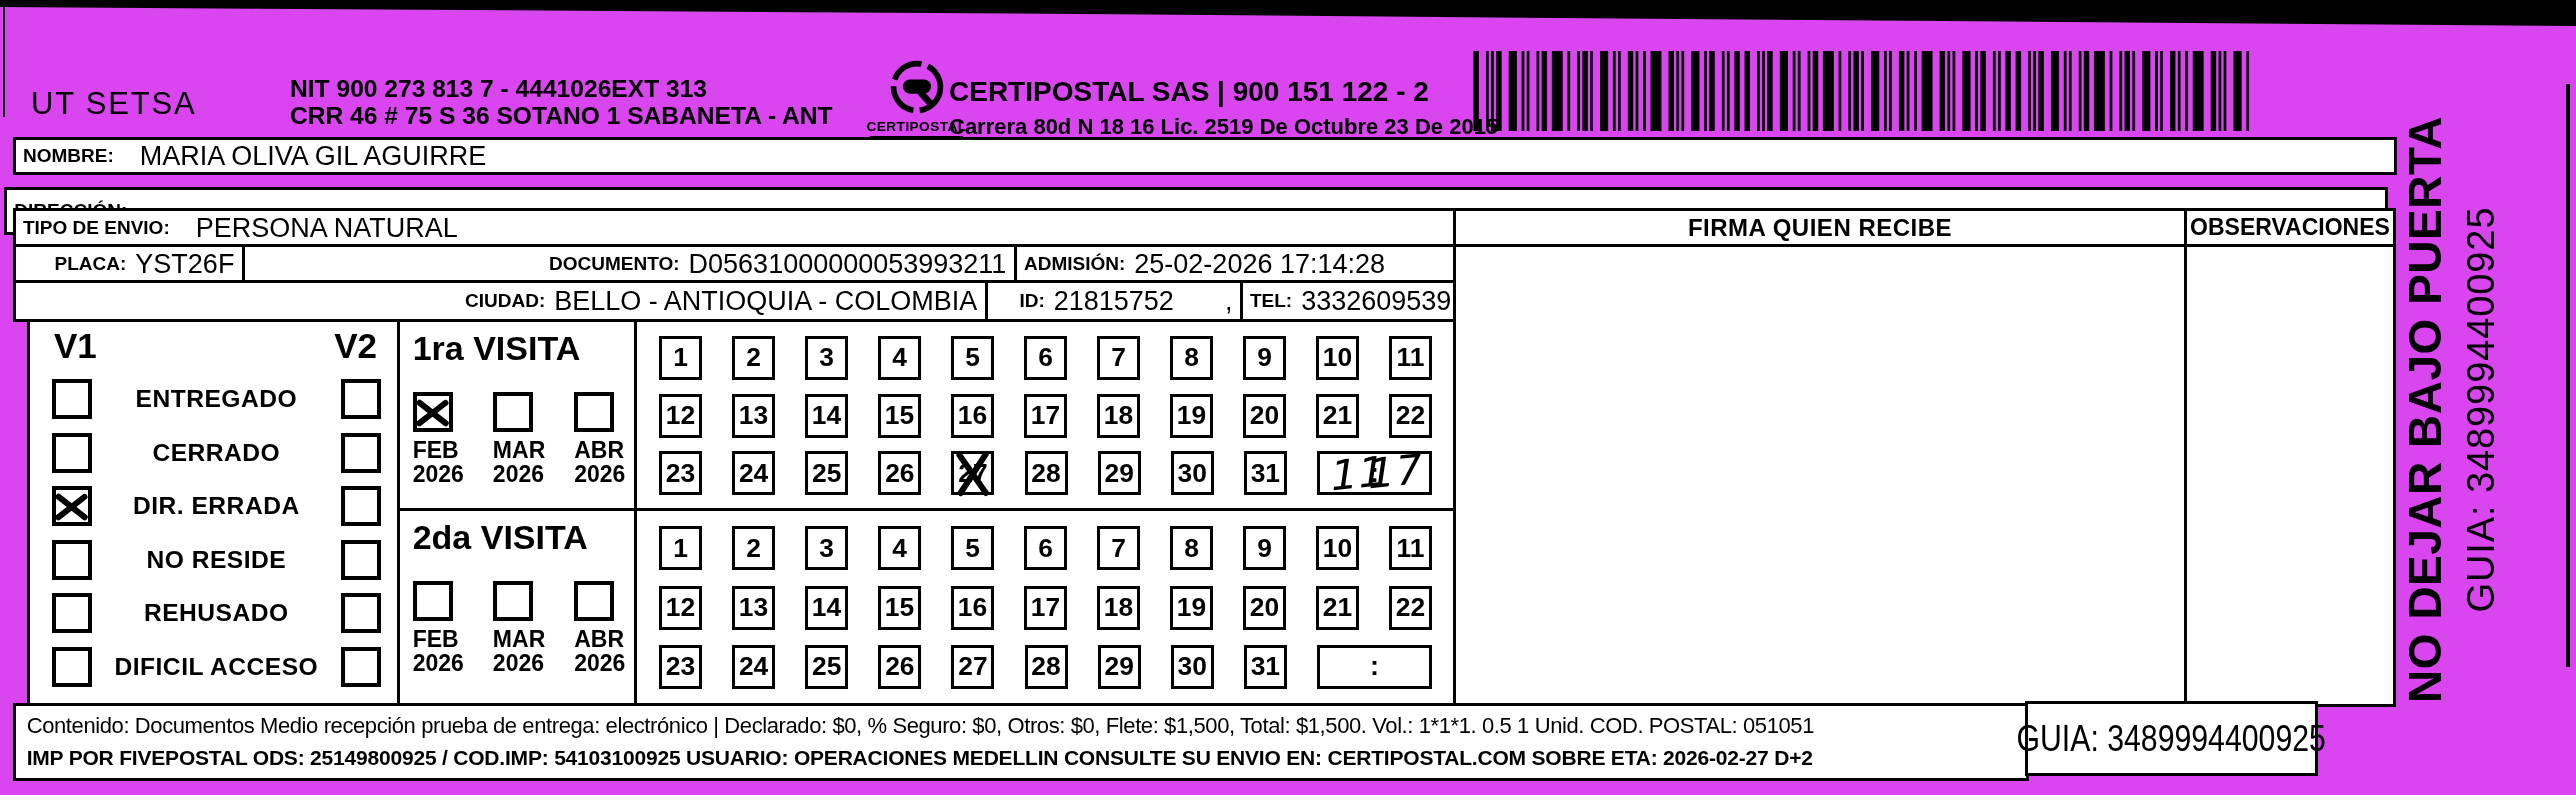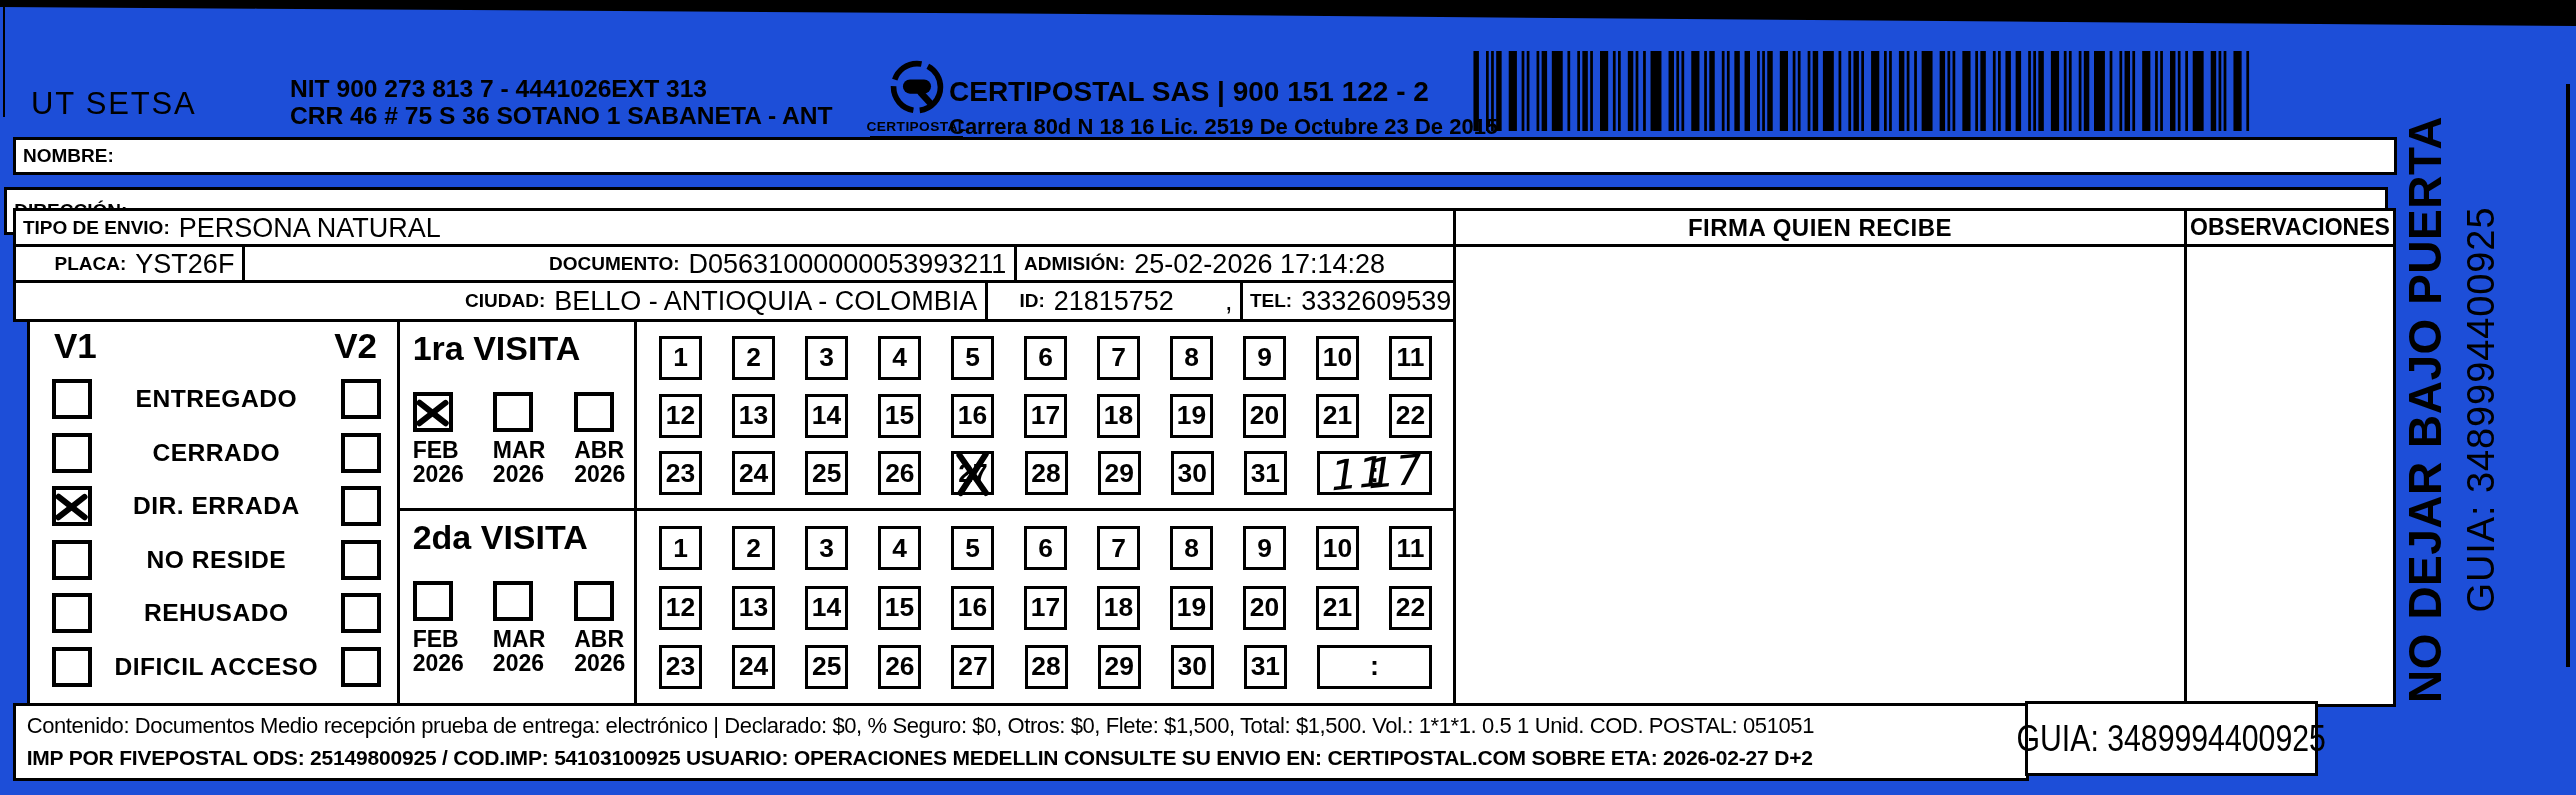--- a/index.html
+++ b/index.html
@@ -1,16 +1,16 @@
 <!DOCTYPE html>
 <html style="font-size:14.6px"><head>
 <meta charset="utf-8">
 <style>
   html,body{margin:0;padding:0;background:#fff;}
-  .scan{position:relative;width:2576px;height:796px;background:#1d4ed8;color:#000;
+  .scan{position:relative;width:2576px;height:796px;background:#d946ef;color:#000;
         font-family:"Liberation Sans","DejaVu Sans",sans-serif;overflow:hidden;}
   .abs{position:absolute;box-sizing:border-box;}
   .bx{border:3.6px solid #000;background:#fff;}
 
   
   .topedge{left:0;top:0;width:2576px;height:27px;background:#000;
            clip-path:polygon(0 0,100% 0,100% 96%,78% 80%,42% 52%,10% 32%,0 26%);}
   .leftedge{left:2.7px;top:0;width:2.7px;height:117px;background:#000;}
   .rightedge{left:2566px;top:84px;width:3.6px;height:583px;background:#000;}
 
@@ -19,21 +19,21 @@
   .nitblock{left:290px;top:75px;font-size:24.6px;font-weight:600;line-height:27px;}
   .logoblock{left:820px;top:58px;width:113px;text-align:center;margin-left:40px;}
   .logocap{font-size:13.7px;font-weight:800;letter-spacing:0.4px;margin-top:-1.8px;}
   .logosub{height:2.7px;background:#000;width:82%;margin:1.8px auto 0;}
   .company{left:949px;top:76px;}
   .comp1{font-size:28px;font-weight:700;}
   .comp2{font-size:22px;font-weight:600;margin-top:5.5px;}
   .barcode{left:1473px;top:51px;width:790px;height:80px;}
 
   
-  .frow{display:flex;align-items:center;gap:9px;padding:0 7.3px;}
+  .frow{display:flex;align-items:center;gap:26px;padding:0 7.3px;}
   .flabel{font-size:19px;font-weight:700;white-space:nowrap;}
   .fval{font-size:27px;white-space:nowrap;}
   .cellgrid{display:grid;padding:0;}
   .cell{display:flex;align-items:center;gap:9px;padding:0 7.3px;box-sizing:border-box;}
   .cbr{border-right:3.6px solid #000;justify-content:flex-end;}
 
   
   .v1v2head{display:flex;justify-content:space-between;padding:3.6px 20px 0 24px;
             font-size:35px;font-weight:700;}
   .srows{display:flex;flex-direction:column;justify-content:space-evenly;
@@ -204,20 +204,21 @@
         <rect x="811.0000000000005" y="0" width="6" height="88"></rect>
         <rect x="819.6000000000005" y="0" width="3" height="88"></rect>
         <rect x="825.2000000000005" y="0" width="3" height="88"></rect>
         <rect x="836.0000000000005" y="0" width="9" height="88"></rect>
         <rect x="850.2000000000005" y="0" width="3" height="88"></rect>
       </svg>
   </div>
 
   <div class="abs bx frow" style="left:12.7px;top:137px;width:2384px;height:38px;">
     <span class="flabel">NOMBRE:</span>
+    <span class="fval">MARIA OLIVA GIL AGUIRRE</span>
   </div>
   <div class="abs bx frow" style="left:4px;top:171px;width:2384px;height:48px;margin-top:16px;">
     <span class="flabel">DIRECCIÓN:</span>
   </div>
   <div class="abs bx frow" style="left:12.7px;top:208px;width:1444px;height:40px;">
     <span class="flabel">TIPO DE ENVIO:</span>
     <span class="fval">PERSONA NATURAL</span>
   </div>
 
   <div class="abs bx cellgrid" style="left:12.7px;top:244px;width:1444px;height:40px;grid-template-columns:229px 772px 1fr;">

